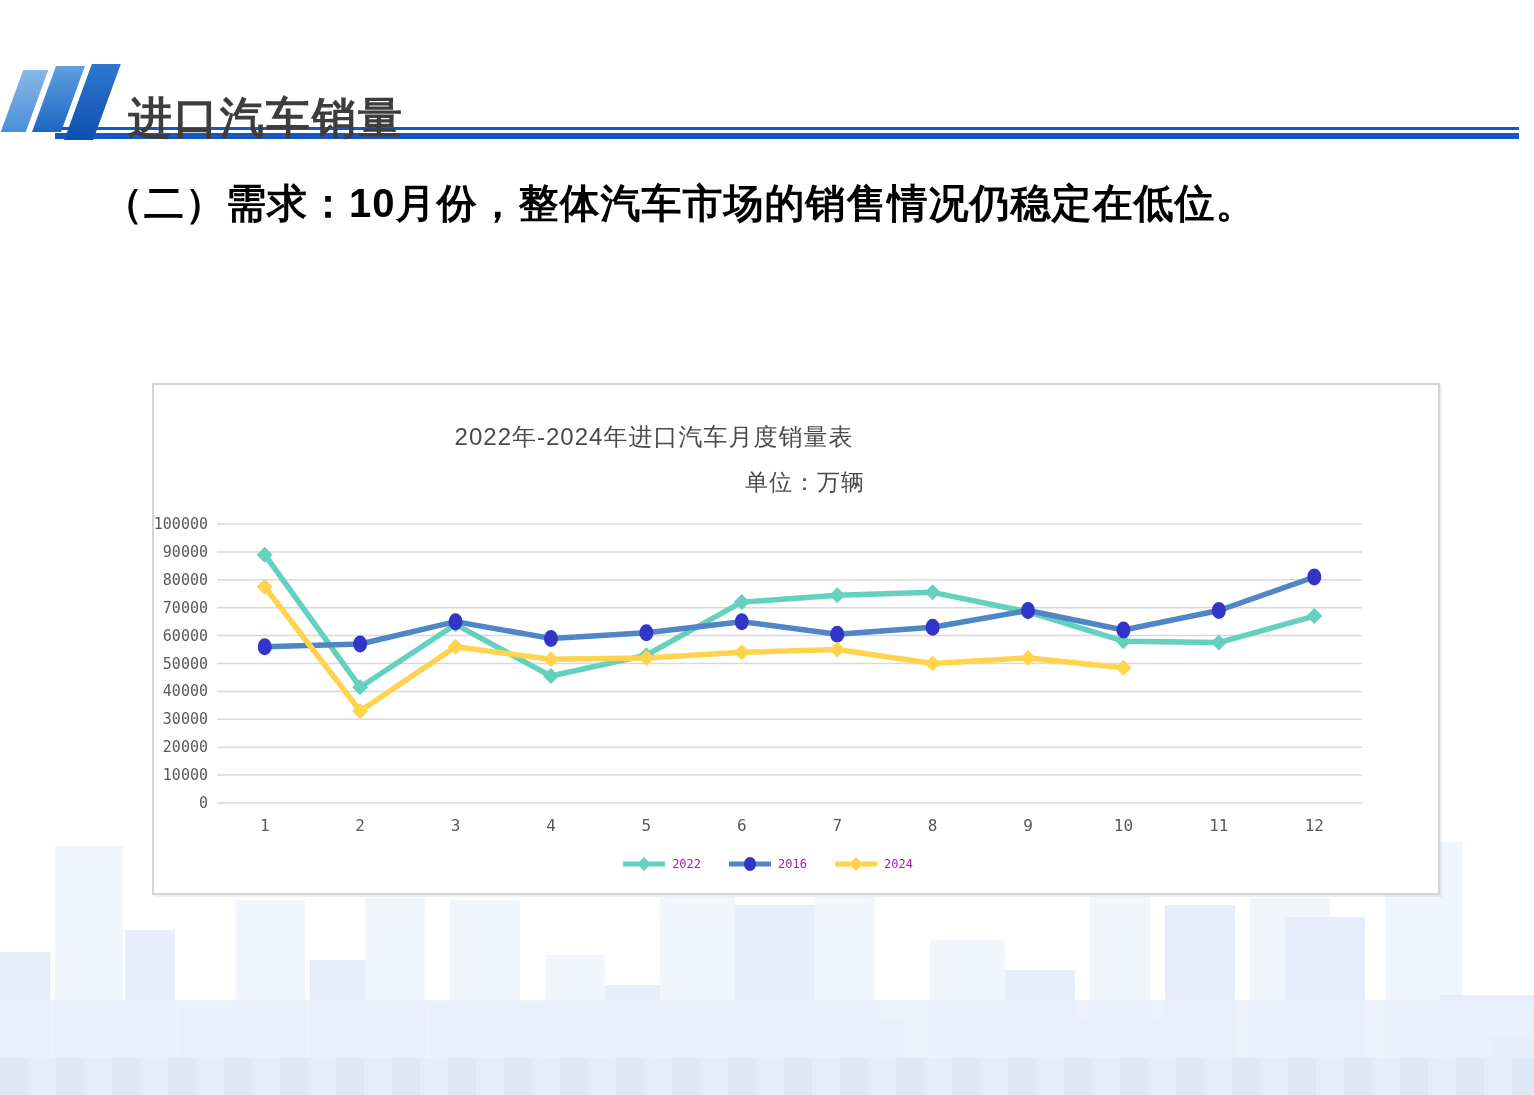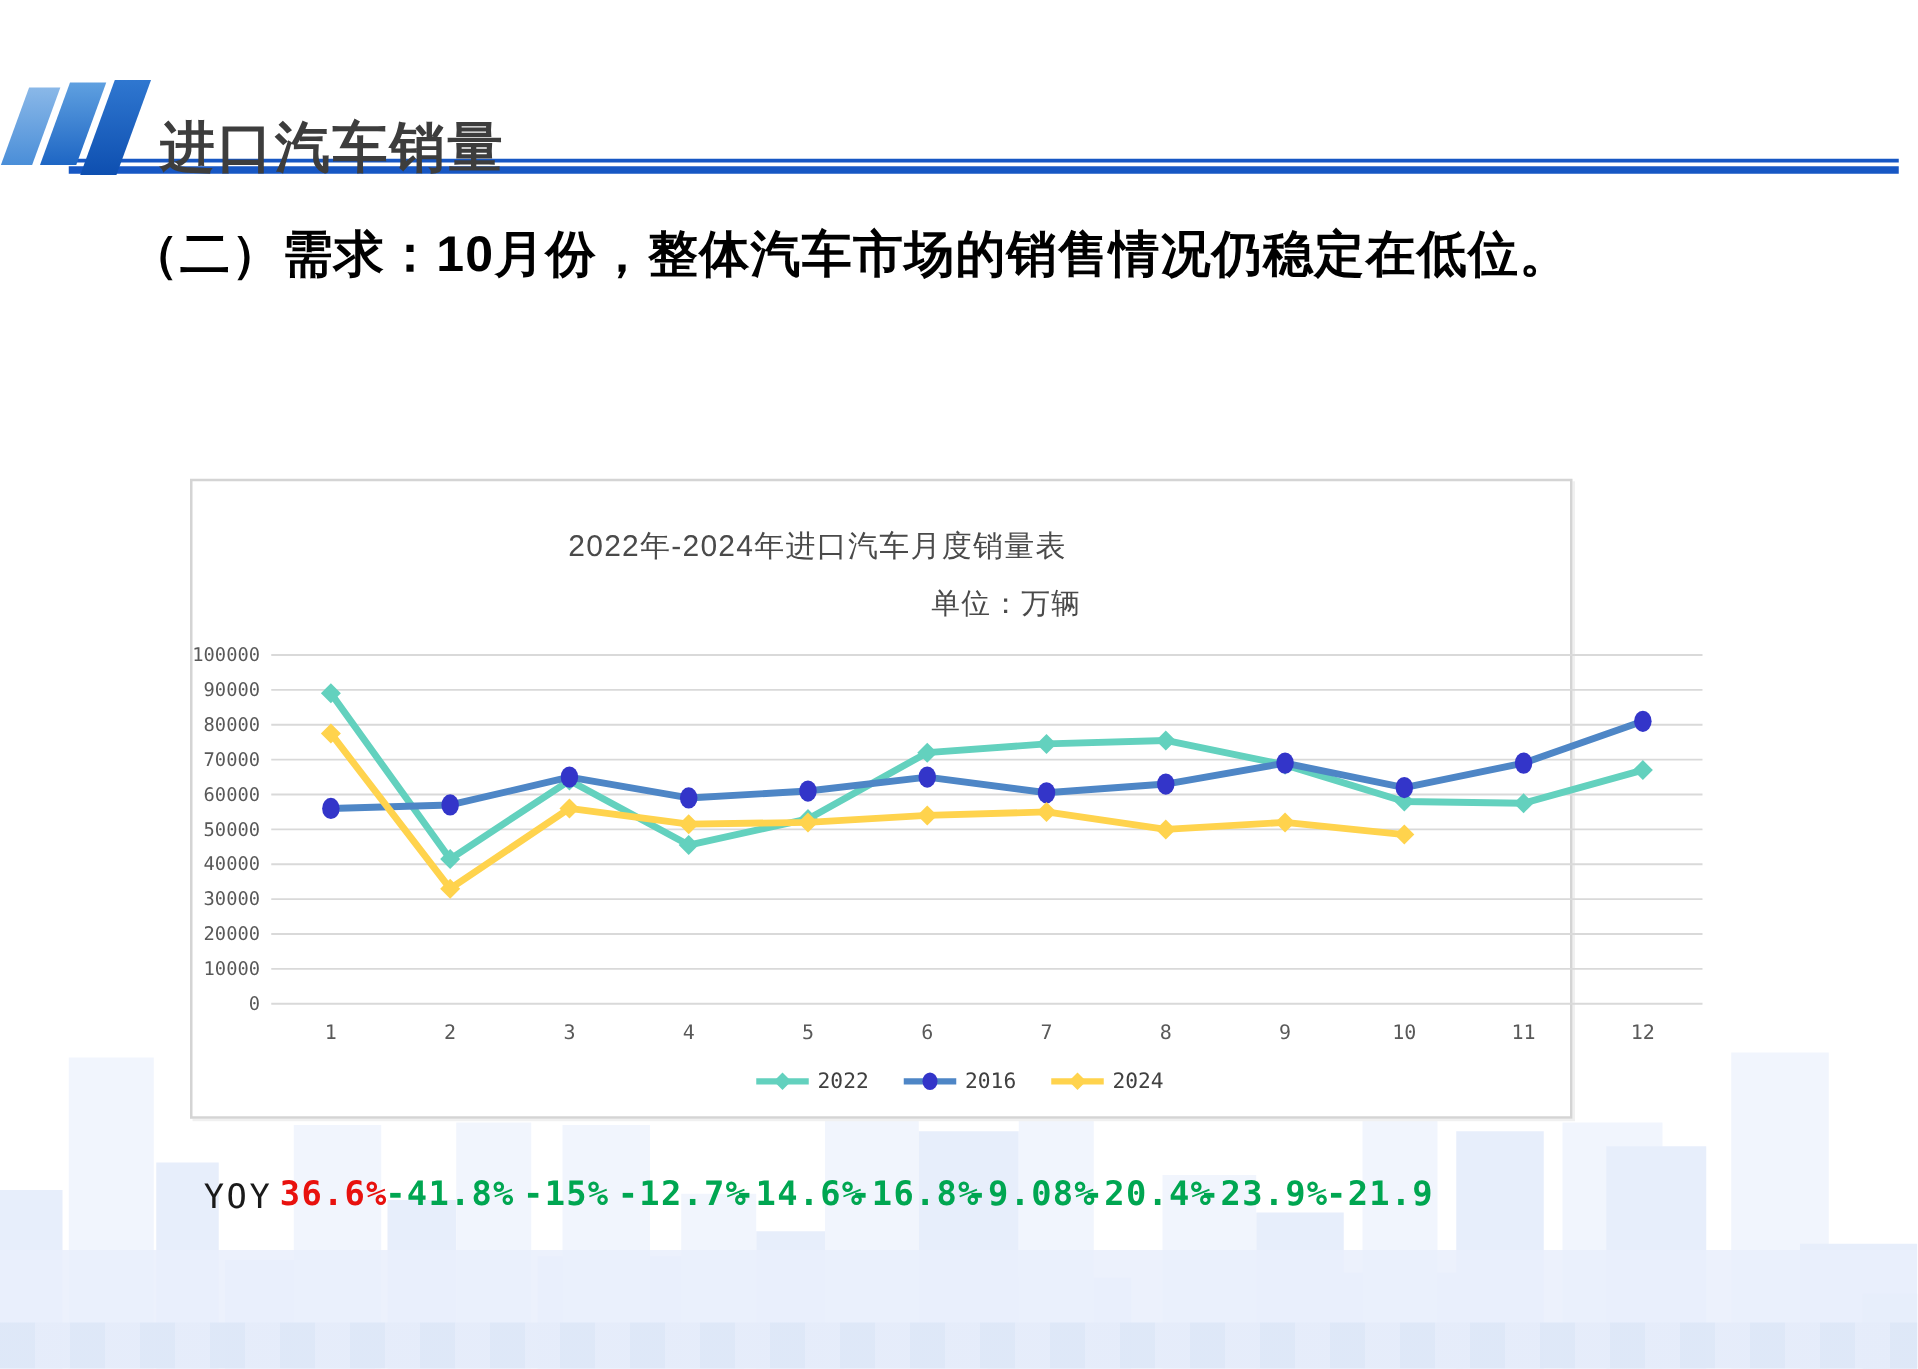--- a/index.html
+++ b/index.html
@@ -25,33 +25,33 @@
   .slash-3 { left:70px; top:2px; width:29px; height:76px; background:linear-gradient(180deg,#2f77d0,#0e4fb0); }
   .page-title { position:absolute; left:128px; top:70px; z-index:3;
                 font-size:44px; font-weight:900; color:#3d3d3d; letter-spacing:2px;margin-top:19px; }
   .rule-thin  { position:absolute; left:55px; top:127px; width:1464px; height:3px; background:#1757c4; z-index:2; }
   .rule-thick { position:absolute; left:55px; top:133px; width:1464px; height:6px; background:#1757c4; z-index:2; }
 
   .section-heading { position:absolute; left:103px; top:176px; z-index:3;
                      font-size:40px; font-weight:800; color:#000; letter-spacing:1px; }
 
   
-  .chart-box { position:absolute; left:152px; top:383px; width:1106px; height:512px;
+  .chart-box { position:absolute; left:152px; top:383px; width:1288px; height:512px;
                background:#ffffff; border:2px solid #d4d4d4; box-shadow:2px 2px 0 rgba(0,0,0,0.06); z-index:2; }
   .chart-title { position:absolute; left:0; top:36px; width:1000px; text-align:center;
                  font-size:24px; color:#4a4a4a; letter-spacing:1px; }
   .chart-subtitle { position:absolute; left:296px; top:82px; width:710px; text-align:center;
                     font-size:23px; color:#4a4a4a; letter-spacing:1px; }
   .plot-svg { position:absolute; left:0; top:130px; width:1226px; height:335px; }
   .plot-svg text { font-family:"DejaVu Sans Mono", monospace; }
 
   .legend { position:absolute; left:0; top:470px; width:1226px; display:flex;
             justify-content:center; gap:26px; align-items:center; }
   .legend-item { display:flex; align-items:center; gap:5px; }
-  .legend-label { font-family:"DejaVu Sans Mono", monospace; font-size:17px; color:#404040; }
+  .legend-label { font-family:"DejaVu Sans Mono", monospace; font-size:12px; color:#a21caf; }
 
   
   .yoy-row { position:absolute; left:0; top:938px; width:1534px; height:46px; z-index:3;
              font-family:"DejaVu Sans Mono", monospace; }
   .yoy-label { position:absolute; left:163px; top:4px; font-size:27px; color:#1a1a1a; letter-spacing:2px; }
   .yoy-cell { position:absolute; top:2px; width:104px; text-align:center;
               font-size:27px; font-weight:700; letter-spacing:1px; }
 </style>
 </head>
 <body>
@@ -193,27 +193,14 @@
         <div class="legend-item">
           <svg width="46" height="18">
             <line x1="2" y1="9" x2="44" y2="9" stroke="#ffd34d" stroke-width="5"></line>
             <path d="M16,9 L23,2 L30,9 L23,16 Z" fill="#ffd34d"></path>
           </svg>
           <span class="legend-label">2024</span>
         </div>
       </div>
   </div>
 
-  <div class="yoy-row" id="yoy-row">
-    <span class="yoy-label">YOY</span>
-  <span class="yoy-cell" style="left: 215px; color: rgb(232, 17, 14);">36.6%</span>
-      <span class="yoy-cell" style="left: 308px; color: rgb(0, 166, 81);">-41.8%</span>
-      <span class="yoy-cell" style="left: 401px; color: rgb(0, 166, 81);">-15%</span>
-      <span class="yoy-cell" style="left: 494px; color: rgb(0, 166, 81);">-12.7%</span>
-      <span class="yoy-cell" style="left: 587px; color: rgb(0, 166, 81);">-14.6%</span>
-      <span class="yoy-cell" style="left: 680px; color: rgb(0, 166, 81);">-16.8%</span>
-      <span class="yoy-cell" style="left: 773px; color: rgb(0, 166, 81);">-9.08%</span>
-      <span class="yoy-cell" style="left: 866px; color: rgb(0, 166, 81);">-20.4%</span>
-      <span class="yoy-cell" style="left: 959px; color: rgb(0, 166, 81);">-23.9%</span>
-      <span class="yoy-cell" style="left: 1052px; color: rgb(0, 166, 81);">-21.9</span>
-    </div>
 
 </div>
 
 </body></html>

